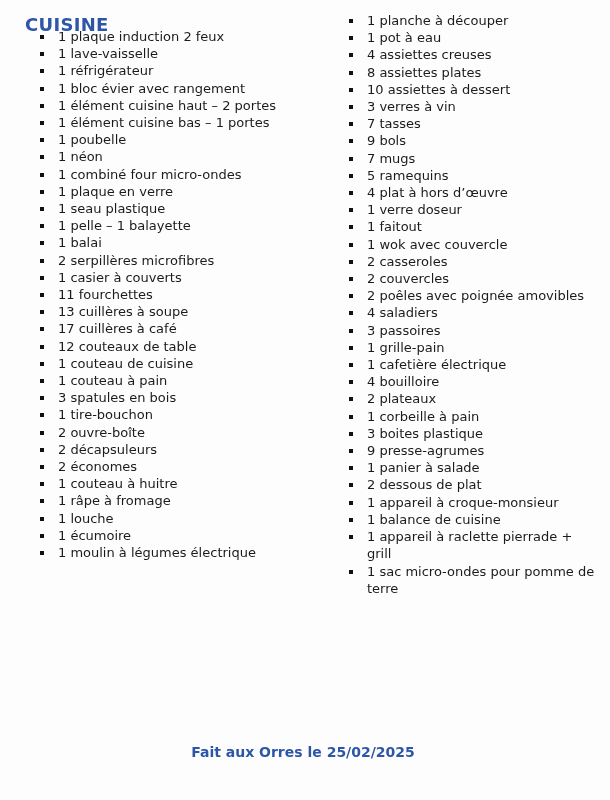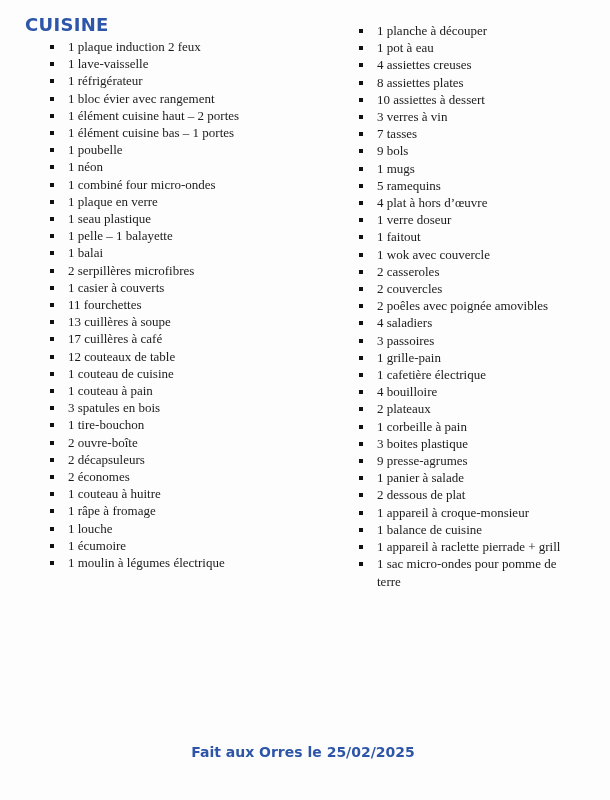--- a/index.html
+++ b/index.html
@@ -26,24 +26,23 @@
     top: 4px;
     margin: 12px;
     font-size: 18px;
     font-weight: bold;
     letter-spacing: 0.3px;
     color: #2d55a8;
     line-height: 17px;
   }
   ul.inventory {
     position: absolute;
-    margin: 16px;
+    margin: 6px;
     padding: 0;
     list-style: none;
-    font-family: Liberation Serif, serif;
   }
   ul.inventory li {
     position: relative;
     padding-left: 19px;
     font-size: 13px;
     line-height: 17.2px;
     white-space: pre-line;
     color: #1b1b1b;
   }
   ul.inventory li::before {
@@ -118,21 +117,21 @@
 
   <ul class="inventory col-right">
       <li>1 planche à découper</li>
       <li>1 pot à eau</li>
       <li>4 assiettes creuses</li>
       <li>8 assiettes plates</li>
       <li>10 assiettes à dessert</li>
       <li>3 verres à vin</li>
       <li>7 tasses</li>
       <li>9 bols</li>
-      <li>1 mugs</li>
+      <li>7 mugs</li>
       <li>5 ramequins</li>
       <li>4 plat à hors d’œuvre</li>
       <li>1 verre doseur</li>
       <li>1 faitout</li>
       <li>1 wok avec couvercle</li>
       <li>2 casseroles</li>
       <li>2 couvercles</li>
       <li>2 poêles avec poignée amovibles</li>
       <li>4 saladiers</li>
       <li>3 passoires</li>

